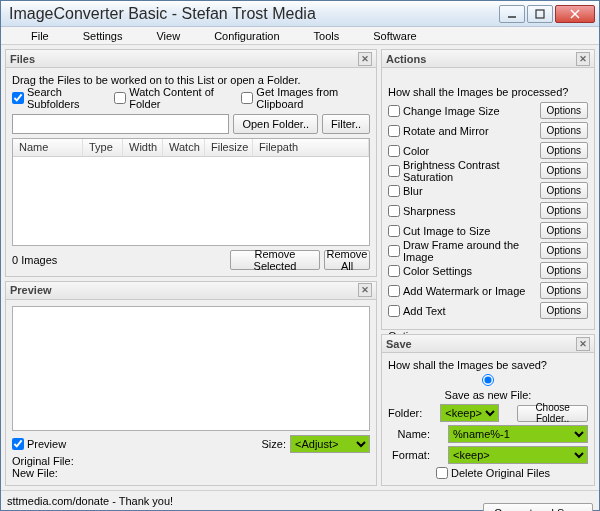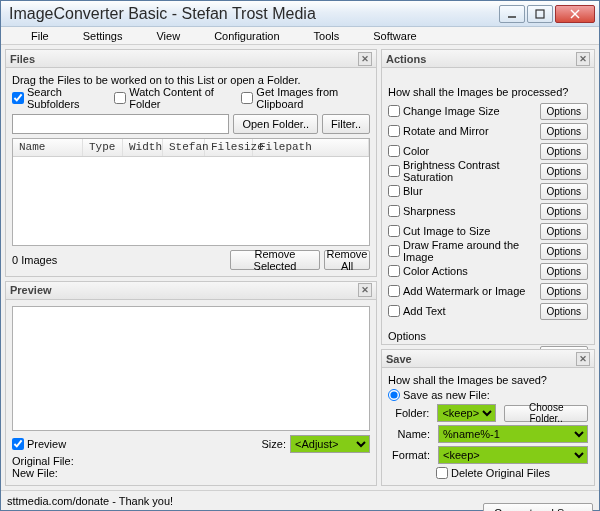--- a/index.html
+++ b/index.html
@@ -21,28 +21,28 @@
 .panel-hd .x { margin-left: auto; width: 14px; height: 14px; border: 1px solid #b0b0b0; background: #e8e8e8; display: flex; align-items: center; justify-content: center; font-size: 9px; color: #666; cursor: default; }
 .panel-body { padding: 6px; flex: 1; display: flex; flex-direction: column; min-height: 0; }
 .row { display: flex; align-items: center; gap: 4px; margin-bottom: 4px; }
 .btn { height: 20px; padding: 0 8px; background: linear-gradient(#fdfdfd,#e8e8e8); border: 1px solid #a0a0a0; border-radius: 2px; cursor: default; display: inline-flex; align-items: center; }
 input[type=text] { height: 20px; border: 1px solid #a0a0a0; padding: 0 3px; background: #fff; }
 input[type=checkbox] { width: 12px; height: 12px; }
 input[type=radio] { width: 12px; height: 12px; }
 label { display: inline-flex; align-items: center; gap: 3px; cursor: default; }
 .table { flex: 1; border: 1px solid #b0b0b0; background: #fff; display: flex; flex-direction: column; min-height: 80px; }
 .thead { display: flex; background: linear-gradient(#fdfdfd,#ececec); border-bottom: 1px solid #d0d0d0; height: 18px; }
-.th { padding: 2px 6px; border-right: 1px solid #e0e0e0; color: #333; font-family: Liberation Mono, monospace; }
+.th { padding: 2px 6px; border-right: 1px solid #e0e0e0; color: #333; }
 .tbody { flex: 1; background: #fff; }
 .preview-area { flex: 1; border: 1px solid #b0b0b0; background: #fff; min-height: 80px; }
-.action-row { display: flex; align-items: center; margin-bottom: 2px; height: 18px; }
+.action-row { display: flex; margin-bottom: 2px; height: 18px; }
 .action-row label { flex: 1; }
 .btn-sm { height: 17px; padding: 0 6px; font-size: 10px; }
 select { height: 18px; border: 1px solid #a0a0a0; background: #84cc16; font-size: 11px; }
-.saverow { display: flex; align-items: center; gap: 8px; margin-bottom: 3px; }
+.saverow { display: flex; align-items: center; gap: 18px; margin-bottom: 3px; }
 .saverow .lbl { width: 42px; text-align: right; }
 .statusbar { height: 20px; background: #f0f0f0; border-top: 1px solid #d0d0d0; display: flex; align-items: center; padding: 0 6px; }
 .statusbar .st-left { flex: 1; }
 .spacer-flex { flex: 1; }
 </style>
 </head>
 <body>
 
 <div class="window">
   <div class="titlebar">
@@ -103,21 +103,21 @@
           <div class="row">
             <input type="text" style="flex: 1 1 0%;" value="">
             <button class="btn">Open Folder..</button>
             <button class="btn">Filter..</button>
           </div>
           <div class="table">
             <div class="thead">
               <div class="th" style="width:70px;">Name</div>
               <div class="th" style="width:40px;">Type</div>
               <div class="th" style="width:40px;">Width</div>
-              <div class="th" style="width:42px;">Stefan</div>
+              <div class="th" style="width:42px;">Watch</div>
               <div class="th" style="width:48px;">Filesize</div>
               <div class="th" style="flex:1;">Filepath</div>
             </div>
             <div class="tbody"></div>
           </div>
           <div class="row" style="margin-top:4px; margin-bottom:0;">
             <span>0 Images</span>
             <span class="spacer-flex"></span>
             <button class="btn" style="width:90px;justify-content:center;">Remove Selected</button>
             <button class="btn" style="width:46px;justify-content:center;">Remove All</button>
@@ -210,21 +210,21 @@
               <div class="action-row">
                 <label>
                   <input type="checkbox" style="">
                   <span>Draw Frame around the Image</span>
                 </label>
                 <button class="btn btn-sm">Options</button>
               </div>
               <div class="action-row">
                 <label>
                   <input type="checkbox" style="">
-                  <span>Color Actions</span>
+                  <span>Color Settings</span>
                 </label>
                 <button class="btn btn-sm">Options</button>
               </div>
               <div class="action-row">
                 <label>
                   <input type="checkbox" style="">
                   <span>Add Watermark or Image</span>
                 </label>
                 <button class="btn btn-sm">Options</button>
               </div>
@@ -248,21 +248,21 @@
         </div>
       </div>
 
       <div class="panel">
         <div class="panel-hd">
           <span>Save</span>
           <div class="x">✕</div>
         </div>
         <div class="panel-body">
           <div style="margin-bottom:3px;">How shall the Images be saved?</div>
-          <label style="margin-bottom:3px;">
+          <label style="margin-bottom:3px;flex-direction:column;">
               <input type="radio" name="sv" checked="" style="">
               <span>Save as new File:</span>
             </label>
           <div class="saverow">
             <span class="lbl">Folder:</span>
             <select style="flex:1;"><option>&lt;keep&gt;</option></select>
             <button class="btn btn-sm">Choose Folder..</button>
           </div>
           <div class="saverow">
             <span class="lbl">Name:</span>

